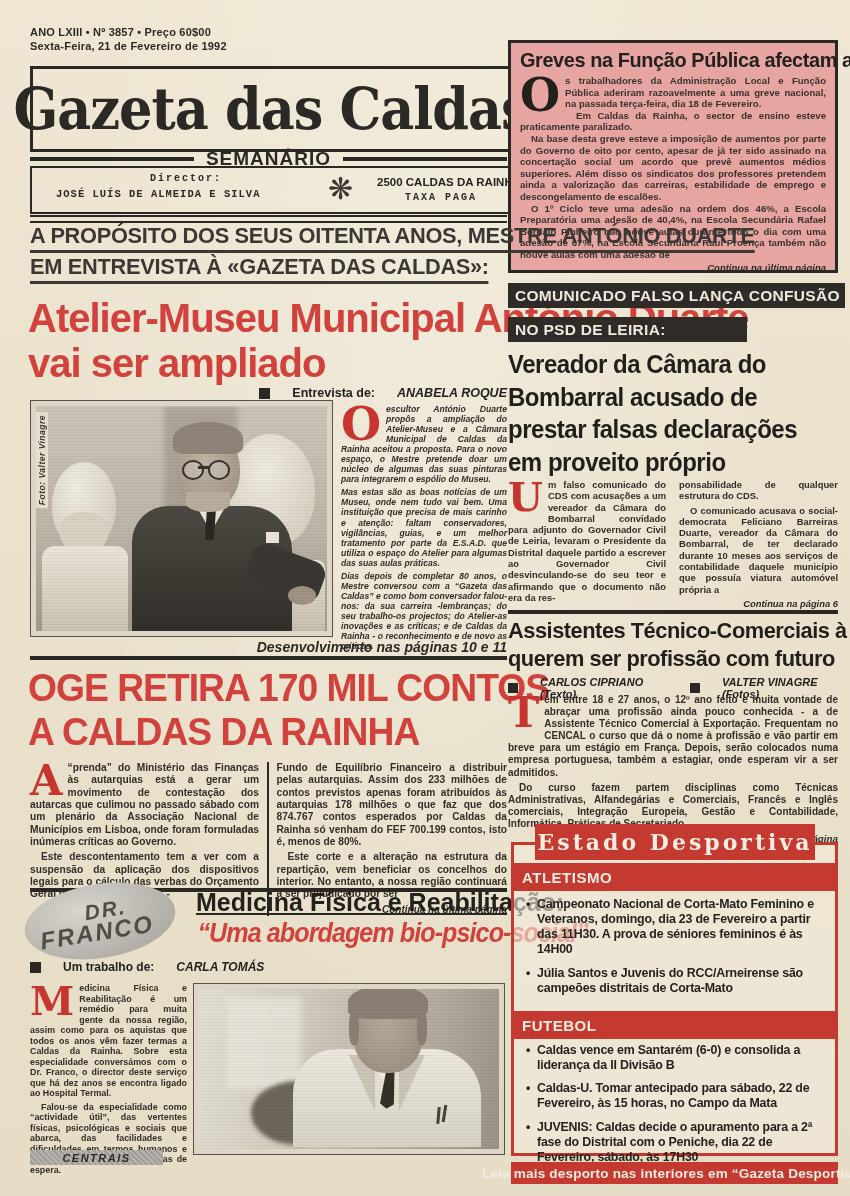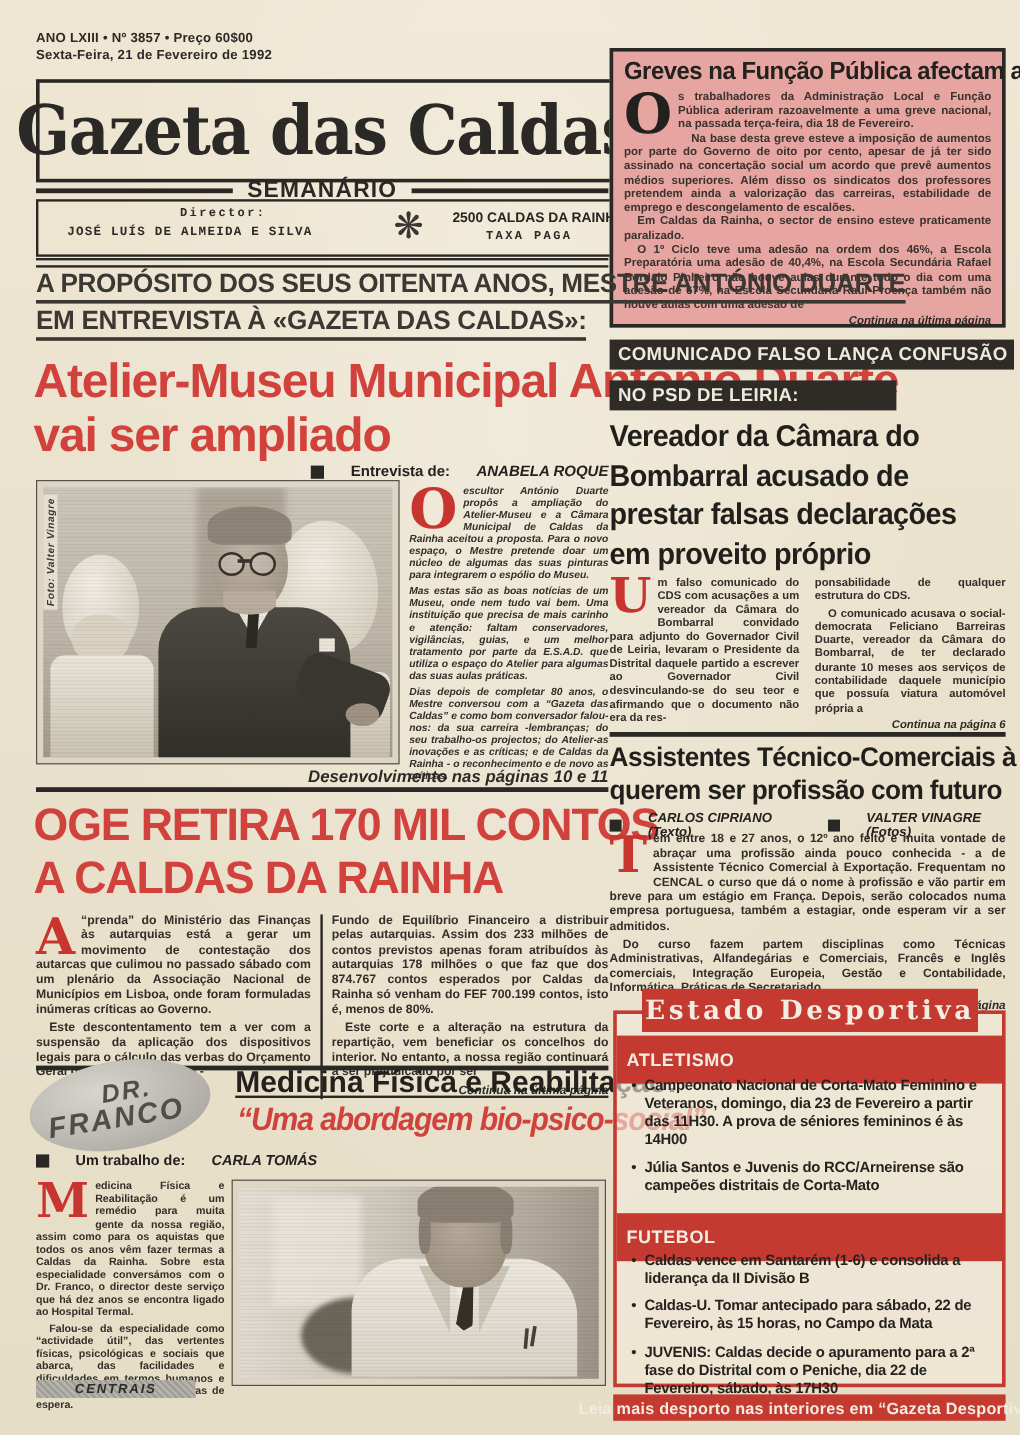--- a/index.html
+++ b/index.html
@@ -108,21 +108,21 @@
   .badge .l1{margin-left:62px;font-size:21px;font-weight:900;font-style:italic;color:#514d47;letter-spacing:2px;line-height:.9;}
   .badge .l2{margin-left:14px;font-size:24px;font-weight:900;font-style:italic;color:#514d47;letter-spacing:2px;line-height:1;}
   .centrais{background:repeating-linear-gradient(45deg,#b6b3ad 0 2px,#a19e97 2px 4px);
             display:flex;align-items:center;justify-content:center;
             font-size:11px;font-weight:800;font-style:italic;color:#2e2b27;letter-spacing:1.5px;}
   
   .sports-box{border:3.5px solid #c43a31;background:rgba(243,235,220,.6);}
   .sports-head{background:#c43a31;display:flex;align-items:center;justify-content:center;
                box-shadow:0 0 0 2px #c43a31;}
   .sports-head span{font-family:"DejaVu Serif",serif;font-weight:900;font-size:22px;color:#f3ece0;letter-spacing:3px;}
-  .sport-bar{position:absolute;left:0;right:0;height:40px;background:#c43a31;color:#f3ece0;
+  .sport-bar{position:absolute;left:0;right:0;height:28px;background:#c43a31;color:#f3ece0;
              display:flex;align-items:center;font-size:15px;font-weight:800;letter-spacing:.5px;padding-left:8px;}
   .sport-items{position:absolute;font-size:12.4px;line-height:1.22;font-weight:800;color:#26231f;letter-spacing:-.2px;}
   .sport-items .item{margin-bottom:8px;padding-left:11px;position:relative;}
   .sport-items .item::before{content:"\2022";position:absolute;left:0;top:0;}
   .sports-footer{background:#c43a31;color:#f2ebdf;display:flex;align-items:center;justify-content:center;
                  font-size:13.5px;font-weight:600;letter-spacing:.2px;}
 </style>
 </head>
 <body>
 
@@ -148,22 +148,22 @@
     <div class="abs nz" style="left:345px;top:8px;width:128px;text-align:center;font-size:11.5px;font-weight:800;">2500 CALDAS DA RAINHA</div>
     <div class="abs mono nz" style="left:345px;top:24px;width:128px;text-align:center;font-size:10px;letter-spacing:2px;">TAXA PAGA</div>
   </div>
 
   <div class="abs dbl-rule" style="left:30px;top:215px;width:477px;"></div>
 
   <div class="abs pink-box" style="left:508px;top:40px;width:330px;height:233px;">
     <div class="pink-title">Greves na Função Pública afectam a região</div>
     <div class="pink-body">
       <p><span class="dc dc-blk" style="font-size:46px;">O</span><span>s trabalhadores da Administração Local e Função Pública aderiram razoavelmente a uma greve nacional, na passada terça-feira, dia 18 de Fevereiro.</span></p>
+      <p class="ind">Em Caldas da Rainha, o sector de ensino esteve praticamente paralizado.</p>
       <p class="ind">Na base desta greve esteve a imposição de aumentos por parte do Governo de oito por cento, apesar de já ter sido assinado na concertação social um acordo que prevê aumentos médios superiores. Além disso os sindicatos dos professores pretendem ainda a valorização das carreiras, estabilidade de emprego e descongelamento de escalões.</p>
-      <p class="ind">Em Caldas da Rainha, o sector de ensino esteve praticamente paralizado.</p>
       <p class="ind">O 1º Ciclo teve uma adesão na ordem dos 46%, a Escola Preparatória uma adesão de 40,4%, na Escola Secundária Rafael Bordalo Pinheiro não houve aulas durante todo o dia com uma adesão de 67%, na Escola Secundária Raul Proença também não houve aulas com uma adesão de</p>
       <div class="cont" style="font-size:9.5px;margin-top:1px;">Continua na última página</div>
     </div>
   </div>
 
   <div class="abs kicker" style="left:30px;top:222px;width:480px;">
     <span class="nz">A PROPÓSITO DOS SEUS OITENTA ANOS, MESTRE ANTÓNIO DUARTE</span><br>
     <span class="nz">EM ENTREVISTA À «GAZETA DAS CALDAS»:</span>
   </div>
 
@@ -324,21 +324,21 @@
       <span>ATLETISMO</span>
     </div>
     <div class="sport-items" style="left:12px;top:52px;width:298px;">
       <div class="item">Campeonato Nacional de Corta-Mato Feminino e Veteranos, domingo, dia 23 de Fevereiro a partir das 11H30. A prova de séniores femininos é às 14H00</div>
       <div class="item">Júlia Santos e Juvenis do RCC/Arneirense são campeões distritais de Corta-Mato</div>
     </div>
     <div class="sport-bar" style="top:166px;">
       <span>FUTEBOL</span>
     </div>
     <div class="sport-items" style="left:12px;top:198px;width:298px;">
-      <div class="item">Caldas vence em Santarém (1-6) e consolida a liderança da II Divisão B</div>
+      <div class="item">Caldas vence em Santarém (6-0) e consolida a liderança da II Divisão B</div>
       <div class="item">Caldas-U. Tomar antecipado para sábado, 22 de Fevereiro, às 15 horas, no Campo da Mata</div>
       <div class="item">JUVENIS: Caldas decide o apuramento para a 2ª fase do Distrital com o Peniche, dia 22 de Fevereiro, sábado, às 17H30</div>
     </div>
   </div>
   <div class="abs sports-head" style="left:537px;top:826px;width:276px;height:32px;">
     <span class="nz">Estado Desportiva</span>
   </div>
 
   <div class="abs sports-footer nz" style="left:511px;top:1162px;width:327px;height:22px;">Leia mais desporto nas interiores em “Gazeta Desportiva”</div>
 

